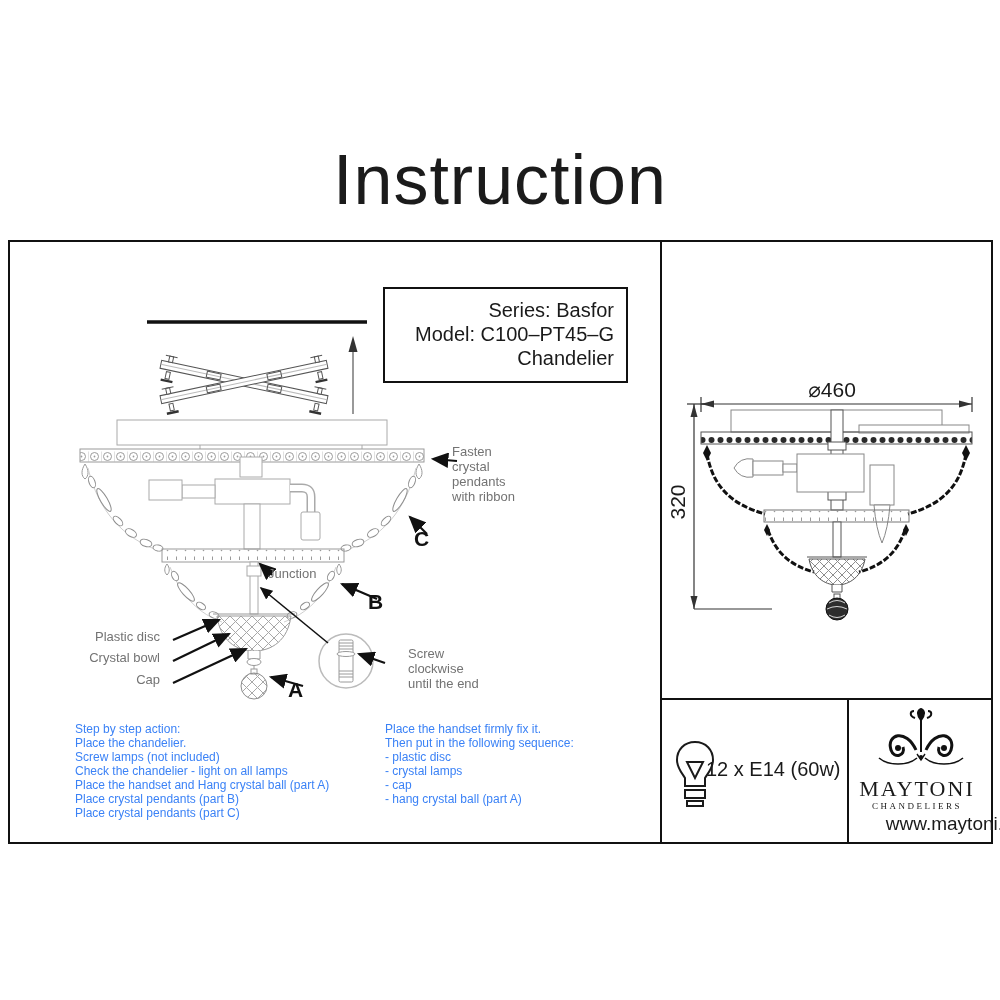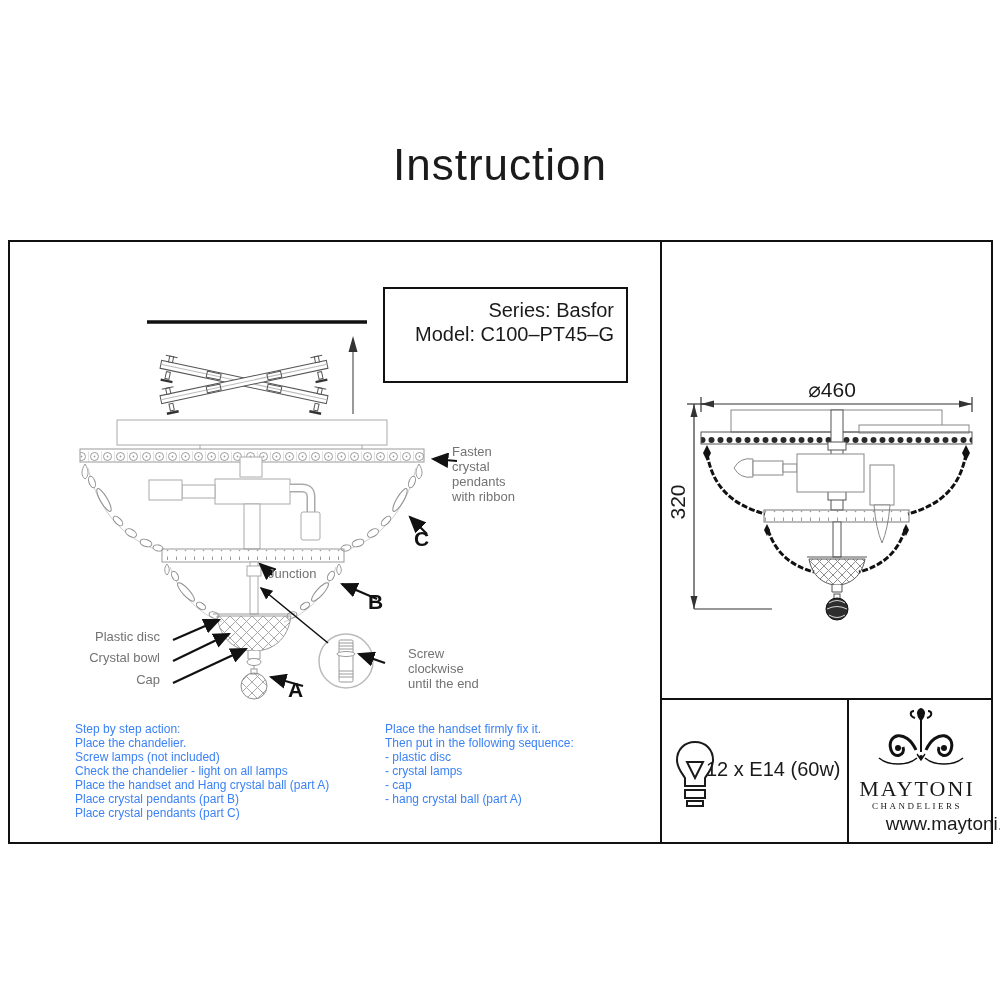--- a/index.html
+++ b/index.html
@@ -3,21 +3,21 @@
 <meta charset="utf-8">
 <style>
   html,body{margin:0;padding:0;}
   body{
     width:1000px;height:1000px;position:relative;background:#ffffff;
     font-family:"Liberation Sans", sans-serif;color:#1a1a1a;overflow:hidden;
   }
   .abs{position:absolute;}
   #page-title{
     left:0;top:140px;width:1000px;text-align:center;
-    font-size:44px;letter-spacing:1px;color:#1b1b1b;
+    font-size:70px;letter-spacing:1px;color:#1b1b1b;
   }
   #main-frame{left:8px;top:240px;width:981px;height:600px;border:2px solid #111;}
   #right-column{left:650px;top:0px;width:331px;height:600px;border-left:2px solid #111;position:absolute;}
   #dimension-panel{left:0;top:0;width:331px;height:456px;position:absolute;}
   #bottom-row{left:0;top:456px;width:331px;height:144px;border-top:2px solid #111;position:absolute;}
   #lamp-panel{left:0;top:0;width:185px;height:142px;position:absolute;}
   #brand-panel{left:185px;top:0;width:144px;height:142px;border-left:2px solid #111;position:absolute;}
   #info-box{
     left:383px;top:287px;width:245px;height:96px;border:2px solid #111;
     box-sizing:border-box;padding:9px 12px 0 17px;text-align:right;
@@ -283,20 +283,21 @@
           </g>
         </svg>
       </div>
     </div>
   </div>
 </div>
 
 <div class="abs" id="info-box">
   <div>Series: Basfor</div>
   <div>Model: C100–PT45–G</div>
+  <div>Chandelier</div>
 </div>
 
 <div class="abs lbl pre" style="left:452px;top:444px;width:95px">Fasten
 crystal
 pendants
 with ribbon</div>
 <div class="abs part-letter" style="left:414px;top:527px">C</div>
 <div class="abs part-letter" style="left:368px;top:590px">B</div>
 <div class="abs lbl" style="left:268px;top:566px">Junction</div>
 <div class="abs lbl right-al" style="left:50px;top:629px;width:110px">Plastic disc</div>

